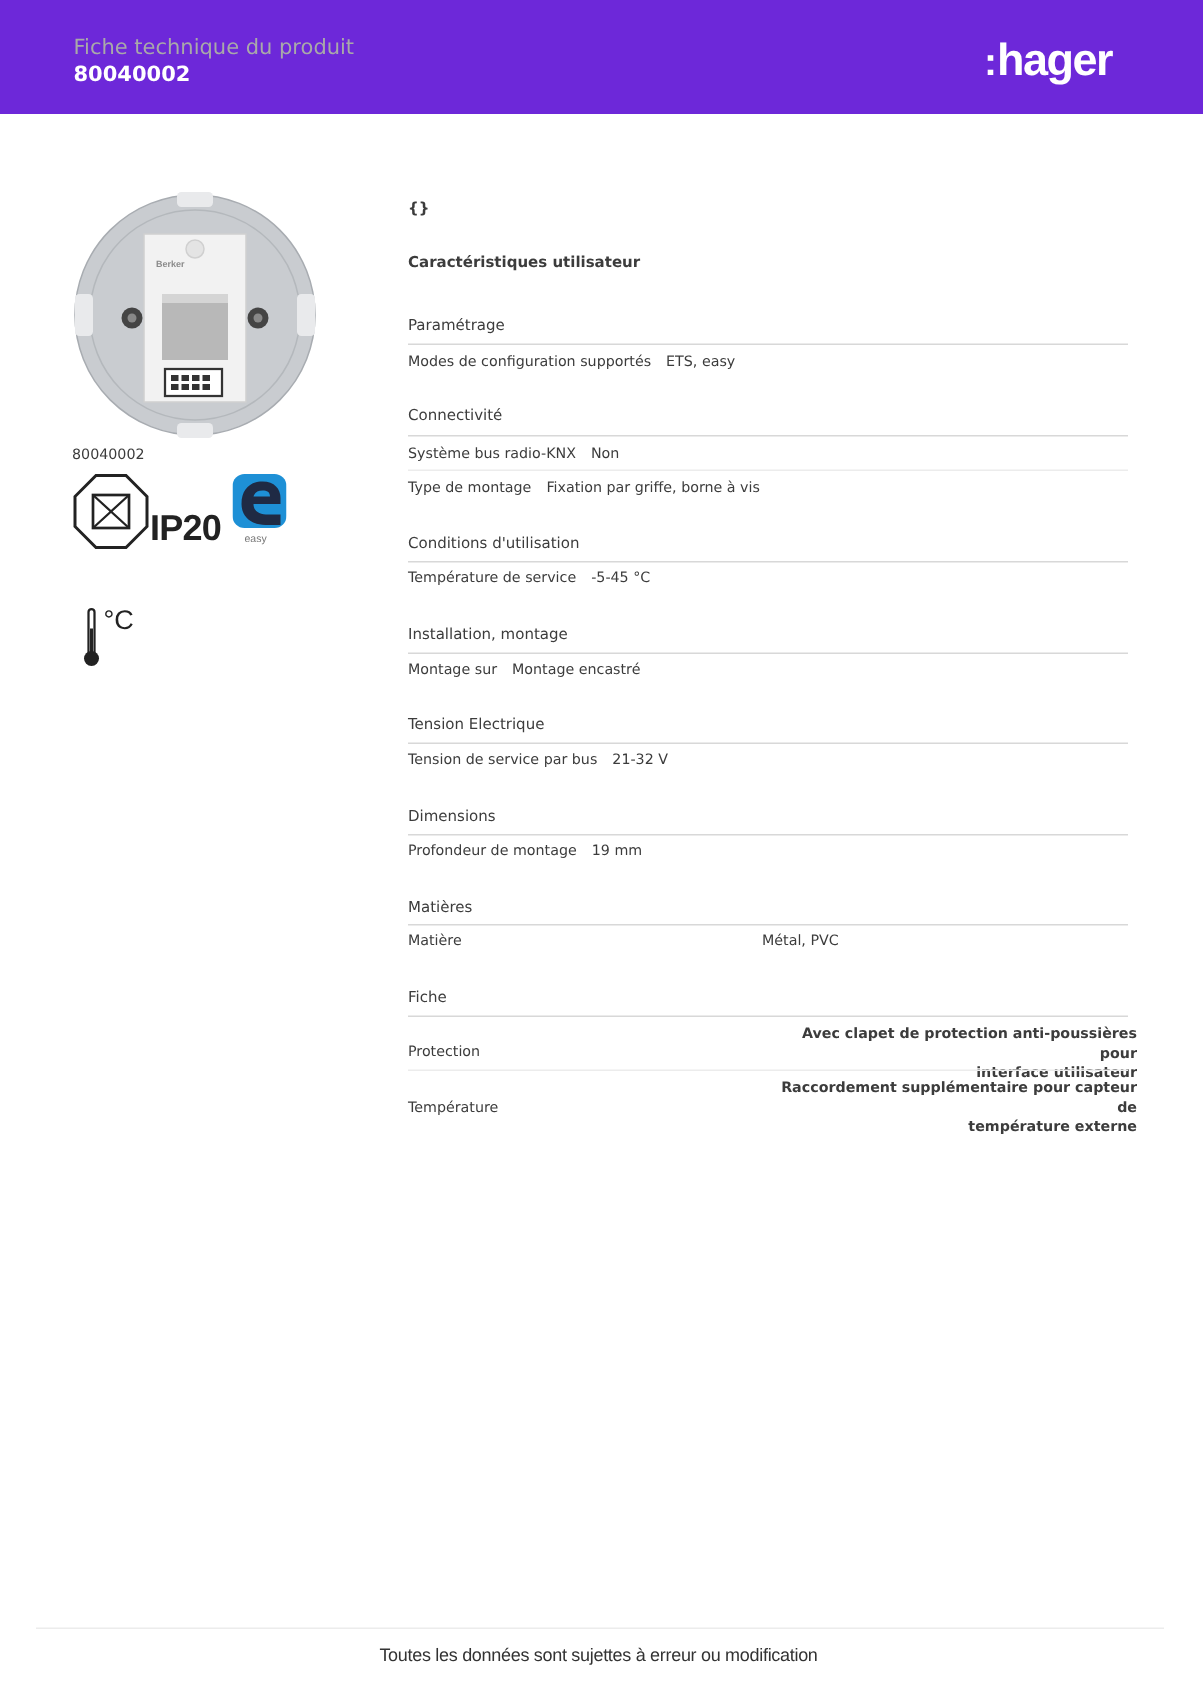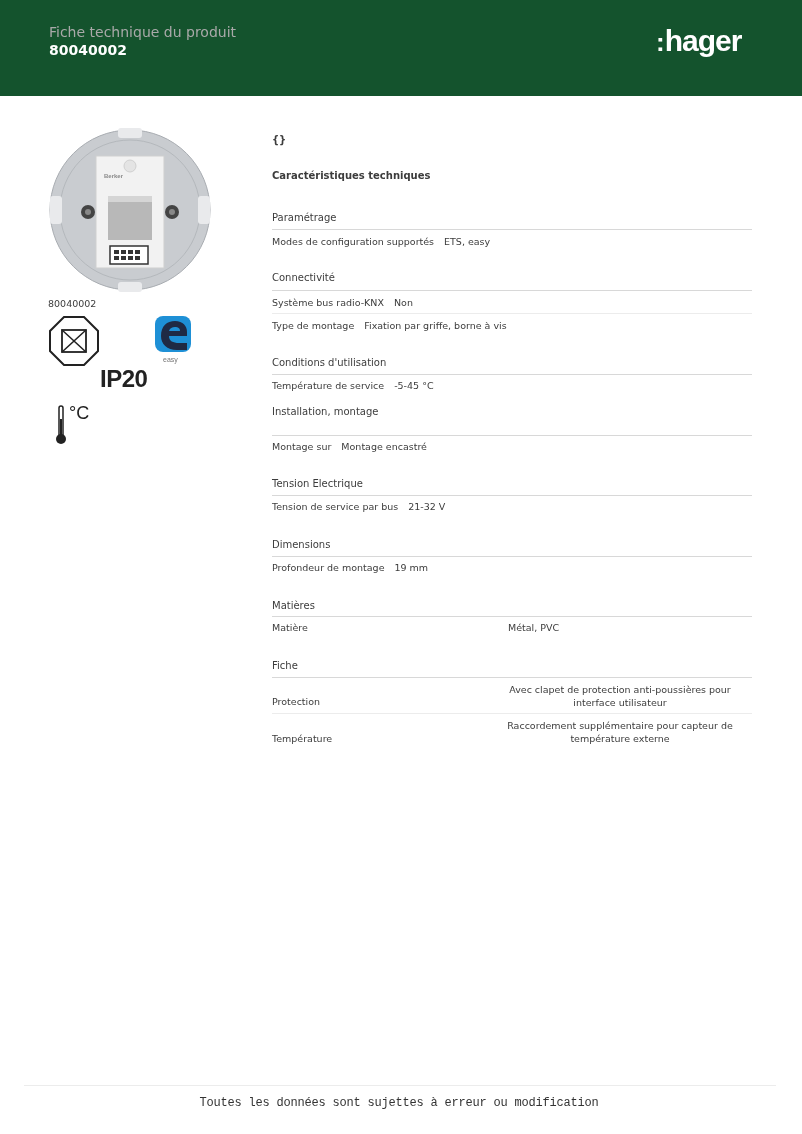--- a/index.html
+++ b/index.html
@@ -1,42 +1,42 @@
 <!DOCTYPE html>
 <html><head>
   <meta charset="utf-8">
   <style>
     html, body { margin: 0; padding: 0; background: #ffffff; }
     body { width: 802px; height: 1134px; position: relative; font-family: "DejaVu Sans", sans-serif; color: #3c3c3c; overflow: hidden; }
-    .header { position: absolute; left: 0; top: 0; width: 802px; height: 96px; background: #14532d; }
+    .header { position: absolute; left: 0; top: 0; width: 802px; height: 76px; background: #6d28d9; }
     .header .subtitle { position: absolute; left: 49px; top: 24px; font-size: 14px; color: #a9a9a9; }
     .header .ref { position: absolute; left: 49px; top: 42px; font-size: 14px; font-weight: bold; color: #ffffff; }
     .logo { position: absolute; left: 656px; top: 24px; font-family: "Liberation Sans", sans-serif; font-weight: bold; font-size: 30px; color: #ffffff; letter-spacing: -1px; line-height: 34px; }
     .logo .colon { font-size: 26px; margin-right: 1px; }
     .product-img { position: absolute; left: 48px; top: 126px; width: 164px; height: 168px; }
     .left-ref { position: absolute; left: 48px; top: 298px; font-size: 9.5px; color: #3c3c3c; }
     .ip-icon { position: absolute; left: 48px; top: 315px; width: 52px; height: 52px; }
-    .ip-label { position: absolute; left: 100px; top: 339px; font-family: "Liberation Sans", sans-serif; font-size: 24px; font-weight: bold; color: #222; letter-spacing: -0.5px; margin-top: 26px; }
+    .ip-label { position: absolute; left: 100px; top: 339px; font-family: "Liberation Sans", sans-serif; font-size: 24px; font-weight: bold; color: #222; letter-spacing: -0.5px; }
     .easy-icon { position: absolute; left: 155px; top: 316px; width: 36px; height: 36px; }
     .easy-label { position: absolute; left: 163px; top: 356px; font-size: 7px; color: #777; font-family: "Liberation Sans", sans-serif; }
     .thermo-icon { position: absolute; left: 55px; top: 405px; width: 12px; height: 40px; }
     .thermo-label { position: absolute; left: 69px; top: 403px; font-family: "Liberation Sans", sans-serif; font-size: 18px; color: #222; }
     .braces { position: absolute; left: 272px; top: 134px; font-size: 10px; font-weight: bold; }
     .tech-title { position: absolute; left: 272px; top: 170px; font-size: 10px; font-weight: bold; }
     .sec-title { position: absolute; left: 272px; font-size: 10px; font-weight: normal; color: #3c3c3c; }
     .rule { position: absolute; left: 272px; width: 480px; height: 1px; background: #d8d8d8; }
     .rule.light { background: #ececec; }
     .row { position: absolute; left: 272px; font-size: 9.5px; color: #3c3c3c; white-space: nowrap; text-align: right; }
     .row .val { margin-left: 10px; }
     .col-label { position: absolute; left: 272px; font-size: 9.5px; }
     .col-val { position: absolute; left: 508px; font-size: 9.5px; }
-    .col-val-right { position: absolute; right: 60px; width: 244px; text-align: center; font-size: 9.5px; line-height: 13px; }
+    .col-val-right { position: absolute; right: 44px; width: 244px; text-align: right; font-size: 9.5px; line-height: 13px; font-weight: bold; }
 
     .footer-rule { position: absolute; left: 24px; top: 1085px; width: 752px; height: 1px; background: #ececec; }
-    .footer { position: absolute; left: 0; top: 1096px; width: 798px; text-align: center; font-size: 12px; color: #333; font-family: Liberation Mono, monospace; letter-spacing: -0.2px; }
+    .footer { position: absolute; left: 0; top: 1096px; width: 798px; text-align: center; font-size: 12px; color: #333; font-family: Liberation Sans, sans-serif; letter-spacing: -0.2px; }
   </style>
 </head>
 <body>
 
 <div class="header">
   <div class="subtitle">Fiche technique du produit</div>
   <div class="ref">80040002</div>
   <div class="logo"><span class="colon">:</span><span>hager</span></div>
 </div>
 
@@ -85,37 +85,37 @@
 <div class="easy-label">easy</div>
 
 <svg class="thermo-icon" viewBox="0 0 12 40">
   <rect x="4" y="1" width="4" height="31" rx="2" fill="none" stroke="#222" stroke-width="1.5"></rect>
   <circle cx="6" cy="34" r="5" fill="#222"></circle>
   <rect x="5" y="14" width="2" height="18" fill="#222"></rect>
 </svg>
 <div class="thermo-label">°C</div>
 
 <div class="braces">{}</div>
-<div class="tech-title">Caractéristiques techniques</div>
+<div class="tech-title">Caractéristiques utilisateur</div>
 
 <div class="sec-title" style="top:212px">Paramétrage</div>
 <div class="rule" style="top:229px"></div>
 <div class="row" style="top:236px"><span>Modes de configuration supportés</span><span class="val">ETS, easy</span></div>
 
 <div class="sec-title" style="top:272px">Connectivité</div>
 <div class="rule" style="top:290px"></div>
 <div class="row" style="top:297px"><span>Système bus radio-KNX</span><span class="val">Non</span></div>
 <div class="rule light" style="top:313px"></div>
 <div class="row" style="top:320px"><span>Type de montage</span><span class="val">Fixation par griffe, borne à vis</span></div>
 
 <div class="sec-title" style="top:357px">Conditions d'utilisation</div>
 <div class="rule" style="top:374px"></div>
 <div class="row" style="top:380px"><span>Température de service</span><span class="val">-5-45 °C</span></div>
 
-<div class="sec-title" style="top:406px">Installation, montage</div>
+<div class="sec-title" style="top:418px">Installation, montage</div>
 <div class="rule" style="top:435px"></div>
 <div class="row" style="top:441px"><span>Montage sur</span><span class="val">Montage encastré</span></div>
 
 <div class="sec-title" style="top:478px">Tension Electrique</div>
 <div class="rule" style="top:495px"></div>
 <div class="row" style="top:501px"><span>Tension de service par bus</span><span class="val">21-32 V</span></div>
 
 <div class="sec-title" style="top:539px">Dimensions</div>
 <div class="rule" style="top:556px"></div>
 <div class="row" style="top:562px"><span>Profondeur de montage</span><span class="val">19 mm</span></div>

